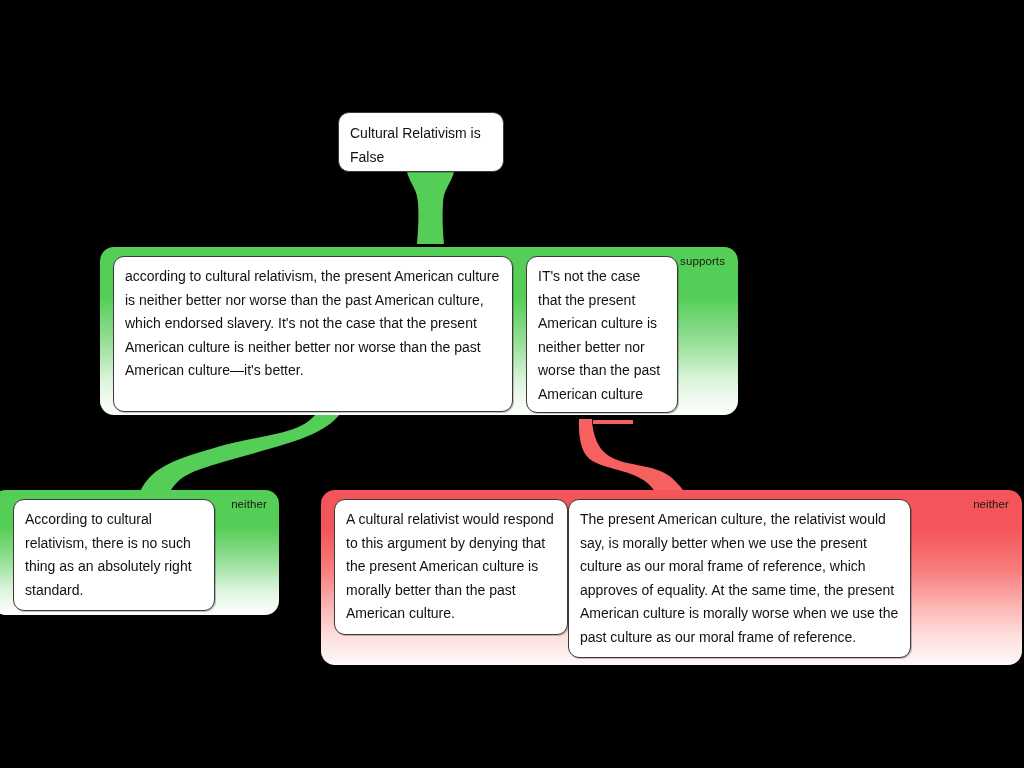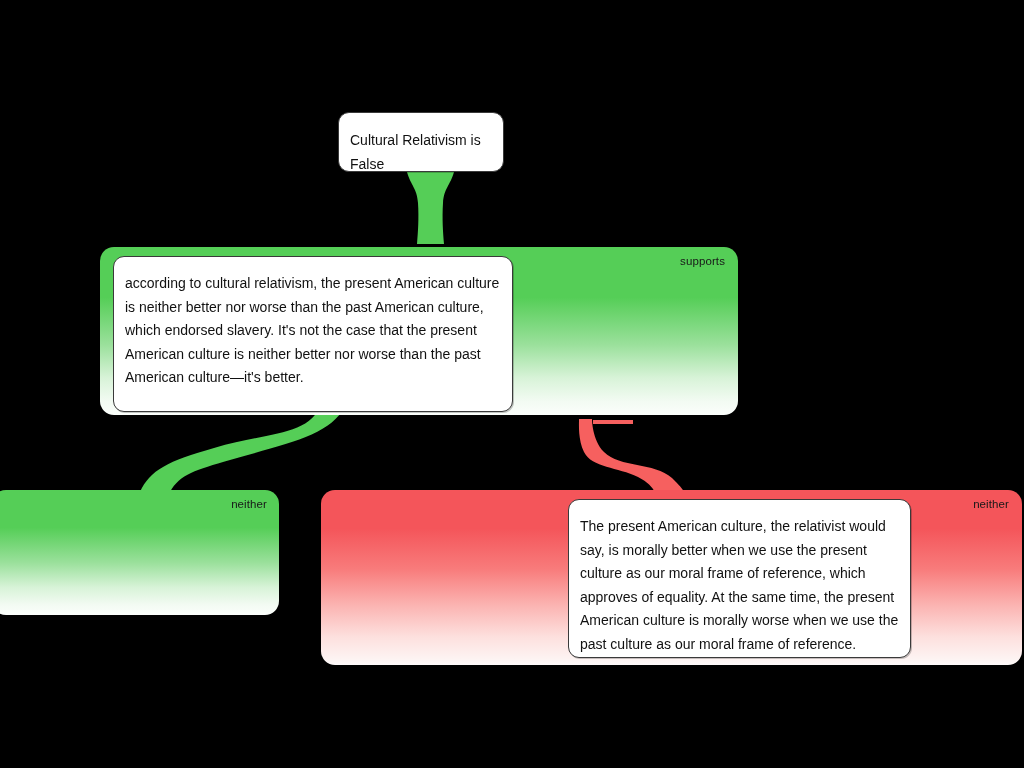--- a/index.html
+++ b/index.html
@@ -65,21 +65,21 @@
   
   .claim {
     position: absolute;
     background: #ffffff;
     border: 1px solid #3a3a3a;
     border-radius: 11px;
     box-sizing: border-box;
     color: #111111;
     font-size: 14px;
     line-height: 23.5px;
-    padding: 15px 11px 9px 11px;
+    padding: 8px 11px 9px 11px;
     z-index: 3;
     box-shadow: 1px 1px 0 rgba(0,0,0,0.22);
   }
   .claim.root {
     z-index: 4;
     line-height: 24px;
   }
 </style>
 </head>
 <body>
@@ -122,28 +122,37 @@
   </div>
 
   <div class="group support" style="left:100px; top:247px; width:638px; height:168px;">
     <span class="group-label" style="right:13px; top:8px;">supports</span>
   </div>
 
   <div class="claim" style="left:113px; top:256px; width:400px; height:156px;">
     <span>according to cultural relativism, the present American culture is neither better nor worse than the past American culture, which endorsed slavery. It's not the case that the present American culture is neither better nor worse than the past American culture—it's better.</span>
   </div>
 
+  <div class="claim" style="left:526px; top:256px; width:152px; height:157px;">
+    <span>IT's not the case that the present American culture is neither better nor worse than the past American culture</span>
+  </div>
 
   <div class="group support" style="left:-8px; top:490px; width:287px; height:125px;">
     <span class="group-label" style="right:12px; top:8px;">neither</span>
   </div>
 
+  <div class="claim" style="left:13px; top:499px; width:202px; height:112px;">
+    <span>According to cultural relativism, there is no such thing as an absolutely right standard.</span>
+  </div>
 
   <div class="group oppose" style="left:321px; top:490px; width:701px; height:175px;">
     <span class="group-label" style="right:13px; top:8px;">neither</span>
   </div>
 
+  <div class="claim" style="left:334px; top:499px; width:234px; height:136px;">
+    <span>A cultural relativist would respond to this argument by denying that the present American culture is morally better than the past American culture.</span>
+  </div>
 
   <div class="claim" style="left:568px; top:499px; width:343px; height:159px;">
     <span>The present American culture, the relativist would say, is morally better when we use the present culture as our moral frame of reference, which approves of equality. At the same time, the present American culture is morally worse when we use the past culture as our moral frame of reference.</span>
   </div>
 
 </div>
 
 </body></html>

